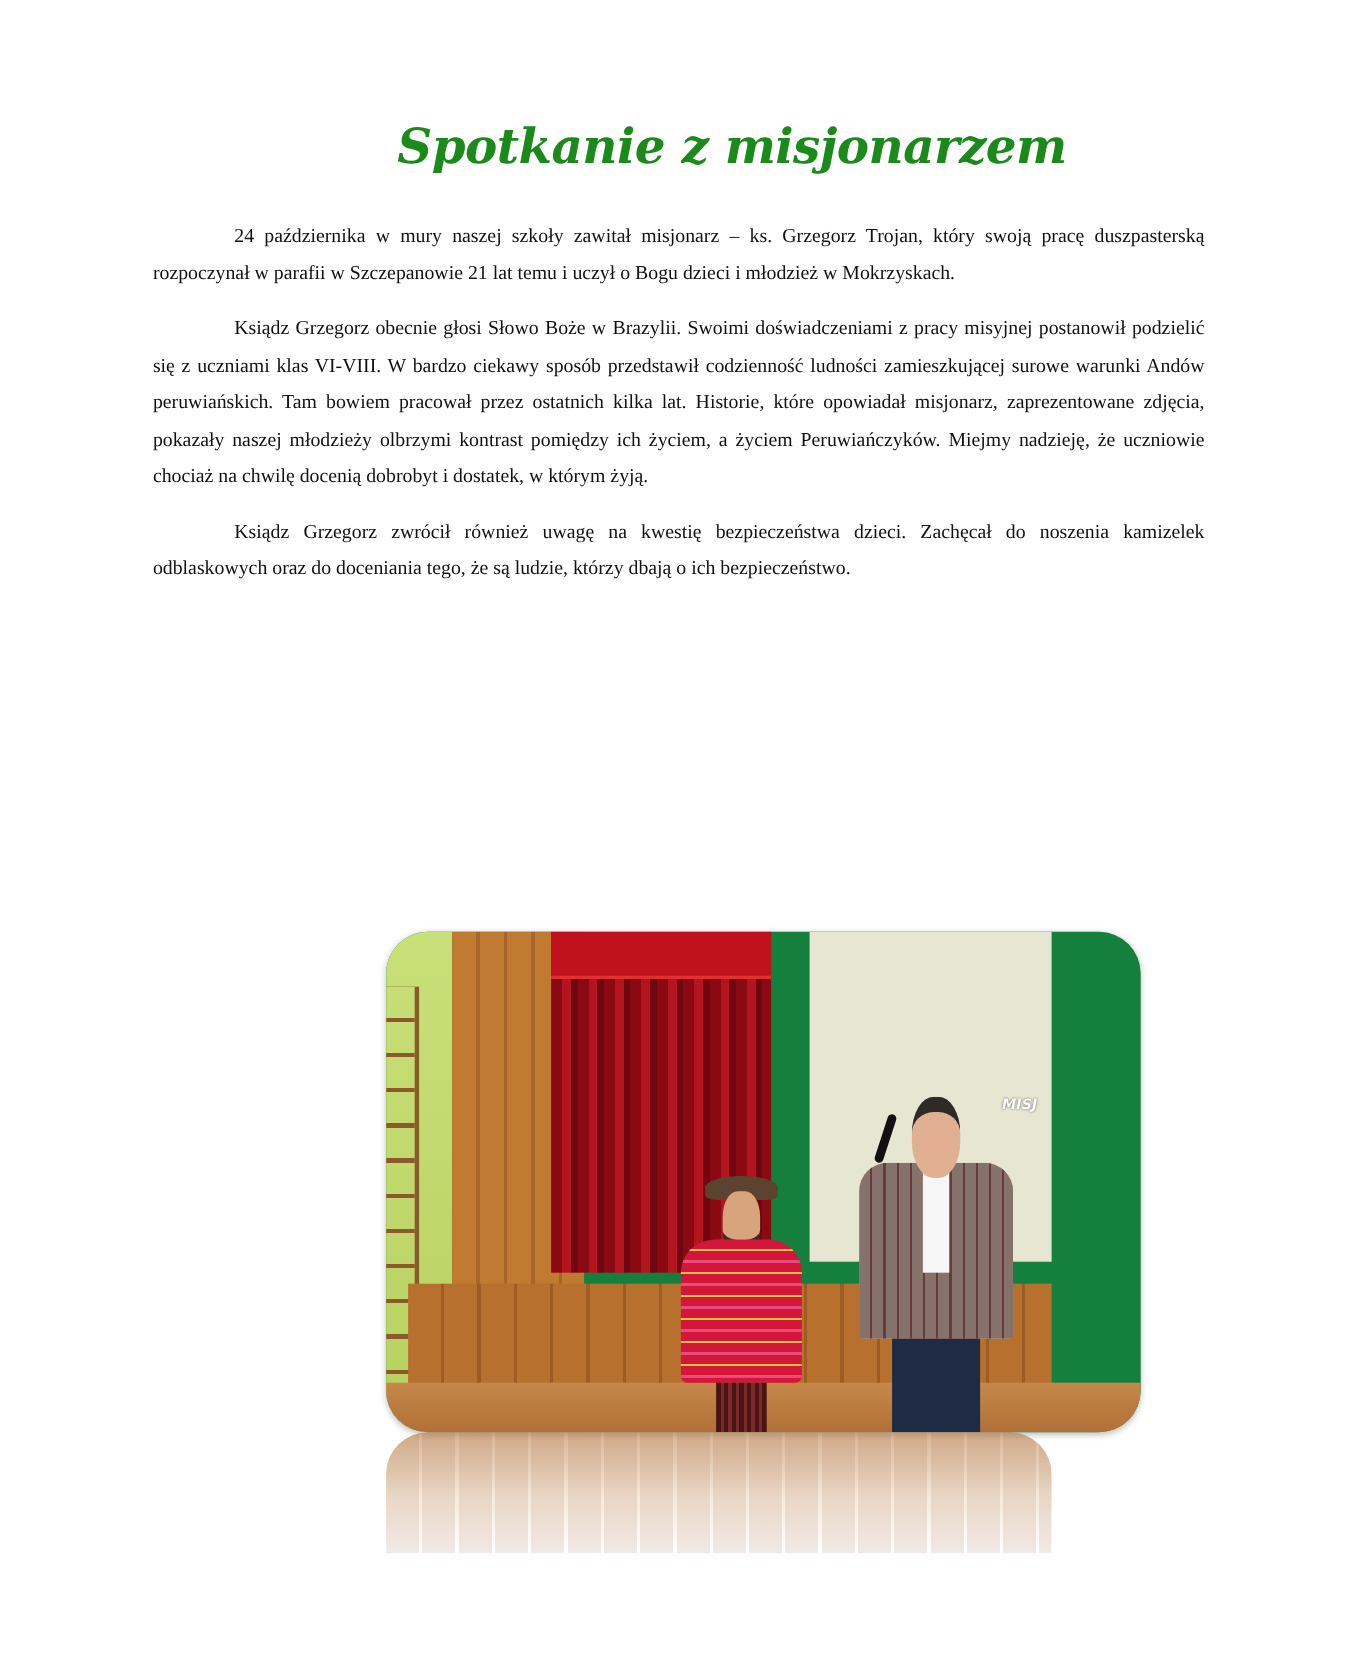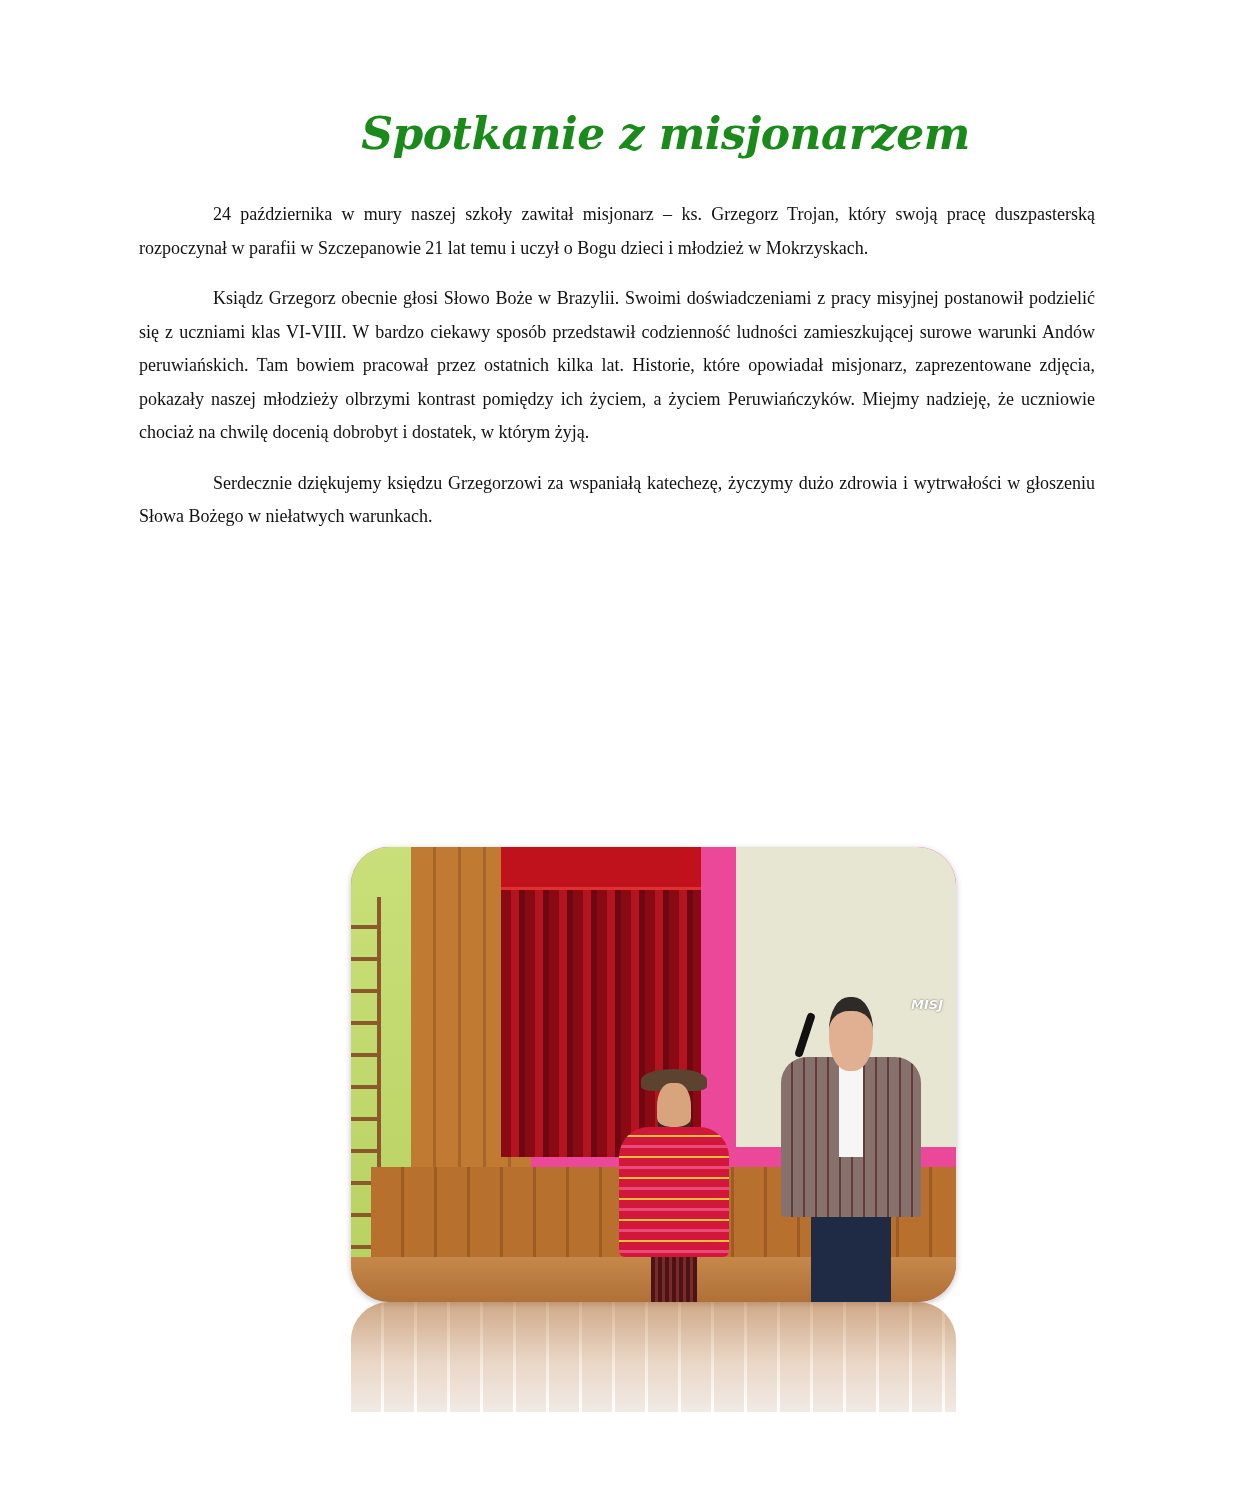--- a/index.html
+++ b/index.html
@@ -9,24 +9,24 @@
     font-family: "DejaVu Serif", serif; font-style: italic; font-weight: bold;
     font-size: 44px; color: #1a8a1a; letter-spacing: -0.5px; padding-left: 43px;
   }
   .body-text {
     position: absolute; left: 139px; top: 198px; width: 956px;
     font-family: "Liberation Serif", serif; font-size: 18px; line-height: 33.5px;
     color: #111111;
   }
   .para { margin: 0 0 17px 0; text-align: justify; text-indent: 74px; }
   .photo-wrap {
-    position: absolute; left: 351px; top: 847px; width: 605px; height: 455px;
+    position: absolute; left: 351px; top: 847px; width: 686px; height: 455px;
     border-radius: 38px; overflow: hidden;
     box-shadow: 0 2px 6px rgba(0,0,0,0.25);
-    background: #ec4899;
+    background: #15803d;
   }
   .scene { position: absolute; inset: 0; }
   .wall-left { position: absolute; left: 0; top: 0; width: 60px; height: 100%; background: linear-gradient(#c9e07a, #b8d060); }
   .ladder { position: absolute; left: 0; top: 50px; width: 26px; height: 380px;
     background: repeating-linear-gradient(to bottom, transparent 0 28px, #8a5a2a 28px 32px);
     border-right: 4px solid #8a5a2a; }
   .wood { position: absolute; left: 60px; top: 0; width: 120px; height: 100%;
     background: repeating-linear-gradient(to right, #c07a32 0 22px, #a8652a 22px 25px); }
   .curtain { position: absolute; left: 150px; top: 0; width: 200px; height: 310px;
     background: repeating-linear-gradient(to right, #8a0a14 0 10px, #b3141f 10px 18px, #6e0710 18px 24px); }
@@ -58,21 +58,21 @@
     background: repeating-linear-gradient(to right, rgba(140,80,40,0.12) 0 30px, rgba(255,255,255,0) 30px 33px); }
 </style>
 </head>
 <body>
 
 <h1 class="title" style="margin:0;">Spotkanie z misjonarzem</h1>
 
 <div class="body-text">
   <p class="para">24 października  w mury naszej szkoły zawitał misjonarz – ks. Grzegorz Trojan, który swoją pracę duszpasterską rozpoczynał w parafii w Szczepanowie 21 lat temu i uczył o Bogu dzieci i młodzież w Mokrzyskach.</p>
   <p class="para">Ksiądz Grzegorz obecnie głosi Słowo Boże w Brazylii. Swoimi doświadczeniami z pracy misyjnej postanowił podzielić się z uczniami klas VI-VIII. W bardzo ciekawy sposób przedstawił codzienność ludności zamieszkującej surowe warunki Andów peruwiańskich. Tam bowiem pracował przez ostatnich kilka lat.  Historie, które opowiadał misjonarz, zaprezentowane  zdjęcia,  pokazały naszej młodzieży  olbrzymi kontrast pomiędzy ich życiem, a życiem Peruwiańczyków. Miejmy nadzieję, że uczniowie chociaż na chwilę docenią dobrobyt i dostatek, w którym żyją.</p>
-  <p class="para">Serdecznie dziękujemy księdzu Grzegorzowi za wspaniałą katechezę, życzymy dużo zdrowia i wytrwałości w głoszeniu Słowa Bożego w niełatwych warunkach.</p>
+  <p class="para">Ksiądz Grzegorz zwrócił również uwagę na kwestię bezpieczeństwa dzieci. Zachęcał do noszenia kamizelek odblaskowych oraz do doceniania tego, że są ludzie, którzy dbają o ich bezpieczeństwo.</p>
 </div>
 
 <div class="photo-wrap">
   <div class="scene">
     <div class="wall-left"></div>
     <div class="ladder"></div>
     <div class="wood"></div>
     <div class="curtain"></div>
     <div class="valance"></div>
     <div class="screen"></div>

